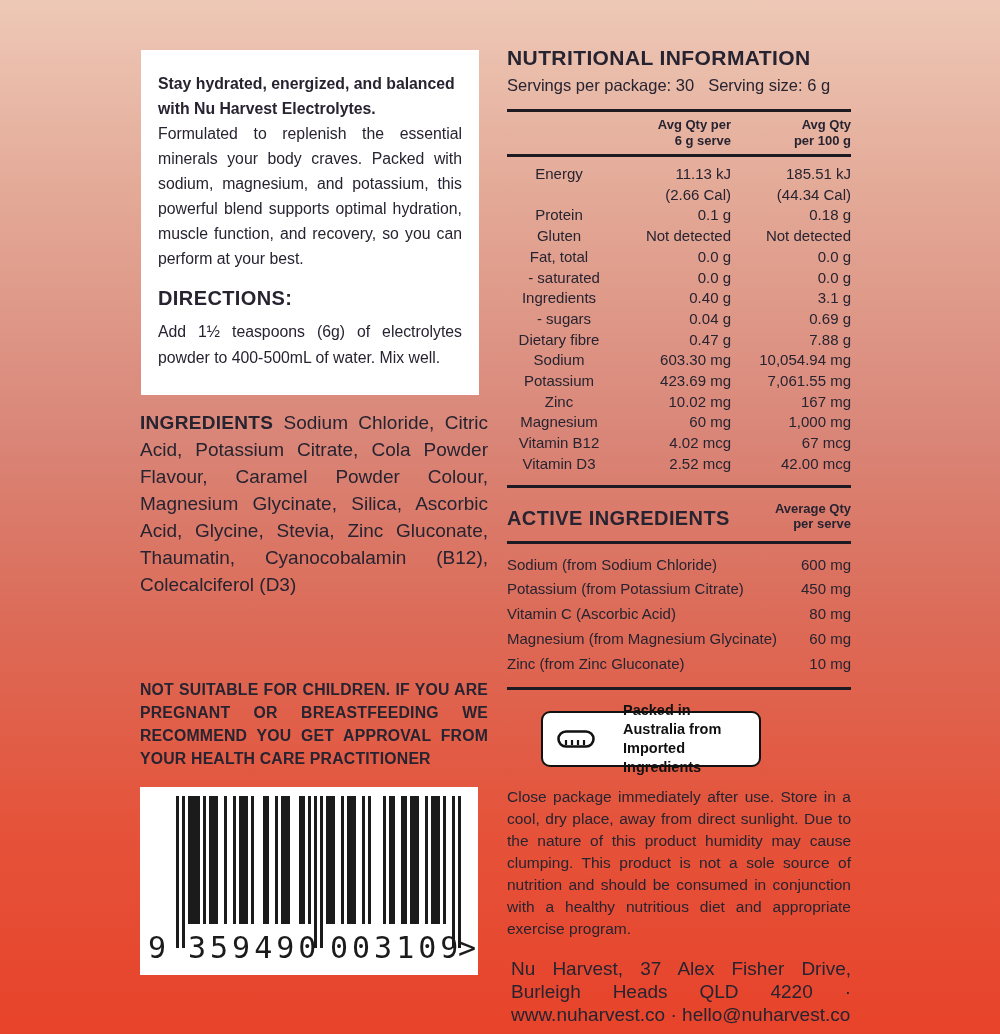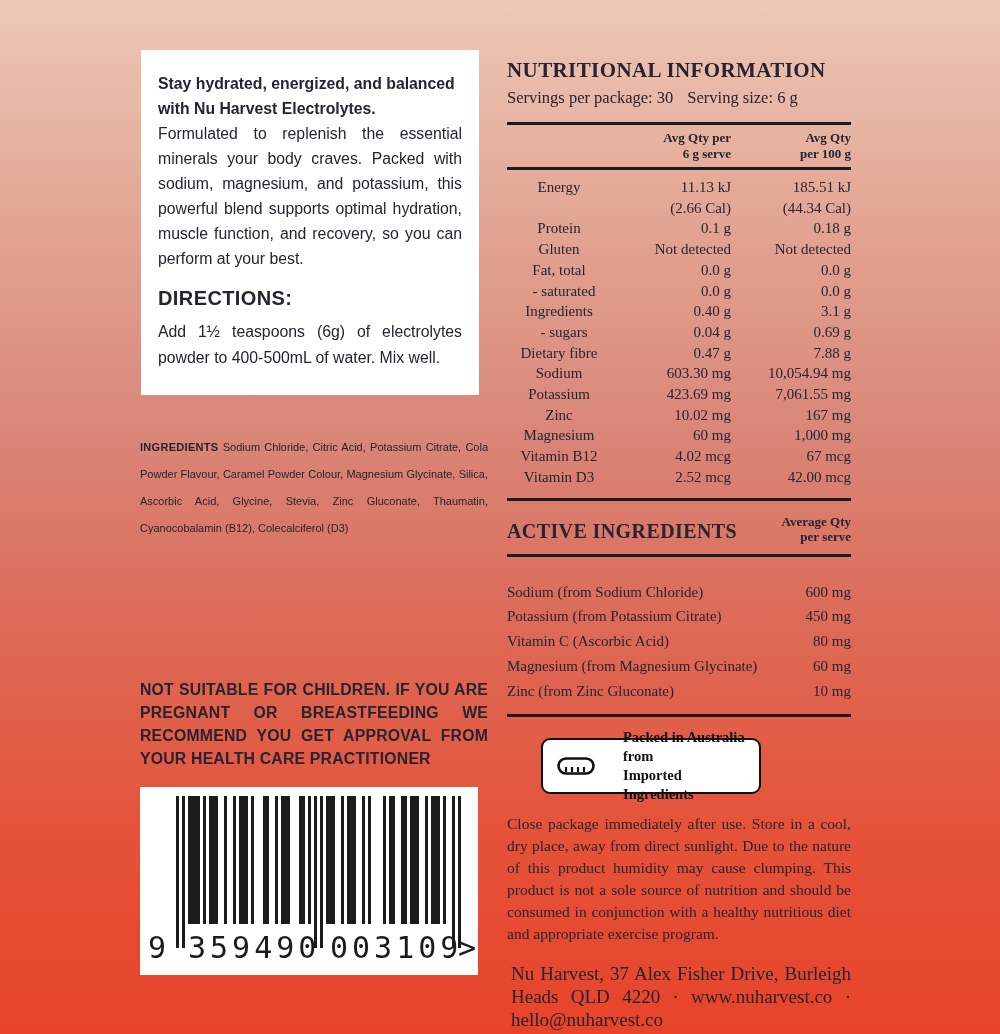--- a/index.html
+++ b/index.html
@@ -9,58 +9,58 @@
 
   
   .info-box{position:absolute;left:141px;top:50px;width:338px;box-sizing:border-box;
     background:#ffffff;padding:21px 17px 24px 17px;}
   .intro-bold{font-weight:bold;font-size:15.8px;line-height:25px;margin:0;}
   .intro-body{font-size:15.8px;line-height:25px;margin:0;text-align:justify;}
   .dir-head{font-weight:bold;font-size:20px;letter-spacing:.4px;margin:16px 0 9px 0;}
   .dir-body{font-size:15.8px;line-height:26px;margin:0;text-align:justify;}
 
   .lpar{position:absolute;left:140px;width:348px;margin:0;}
-  .ingredients{top:409px;font-size:11px;line-height:27px;text-align:justify;margin-top:25px;}
+  .ingredients{top:409px;font-size:19px;line-height:27px;text-align:justify;}
   .ingredients b{font-weight:bold;letter-spacing:.3px;}
   .facility{top:578px;font-weight:bold;font-size:17.5px;line-height:31px;letter-spacing:.3px;text-align:justify;}
   .children{top:678px;font-weight:bold;font-size:15.8px;line-height:23px;letter-spacing:.2px;text-align:justify;}
 
   
   .barcode-box{position:absolute;left:140px;top:787px;width:338px;height:188px;background:#ffffff;}
   .bc-bars{position:absolute;left:36px;top:9px;display:flex;align-items:flex-start;}
   .bc-mod{width:3px;height:128px;}
   .bc-bar{background:#1b1b1b;}
   .bc-guard.bc-bar{height:152px;}
   .bc-human{position:absolute;left:0;right:0;bottom:10px;height:34px;font-family:"DejaVu Sans Mono",monospace;
     font-size:30px;color:#1b1b1b;}
   .bc-human span{position:absolute;bottom:0;}
   .bc-p{left:8px;}
   .bc-g1{left:48px;width:130px;text-align:center;letter-spacing:4px;}
   .bc-g2{left:190px;width:130px;text-align:center;letter-spacing:4px;}
   .bc-s{right:2px;}
 
   
-  .right-col{position:absolute;left:507px;top:12px;width:344px;font-family:Liberation Serif, serif;}
+  .right-col{position:absolute;left:507px;top:0;width:344px;}
   .n-title{font-size:21px;font-weight:bold;letter-spacing:.4px;margin:46px 0 4px 0;}
   .servings{font-size:16.5px;line-height:22px;margin-bottom:13px;}
   .servings .sv1{margin-right:14px;}
   .ntable{border-top:3px solid #1d1a22;}
   .nhead{display:grid;grid-template-columns:224px 120px;border-bottom:3px solid #1d1a22;padding:5px 0 6px 0;}
   .nh{font-size:13px;font-weight:bold;line-height:15.5px;text-align:right;}
   .nbody{padding:7px 0 10px 0;border-bottom:3px solid #1d1a22;}
   .nrow{display:grid;grid-template-columns:104px 120px 120px;font-size:15px;line-height:20.7px;}
   .nlab{text-align:center;white-space:nowrap;}
   .nlab.indent{padding-left:10px;}
   .nv{text-align:right;white-space:nowrap;}
 
   .active-head{display:flex;justify-content:space-between;align-items:flex-start;
     padding:13px 0 9px 0;border-bottom:3px solid #1d1a22;}
   .a-title{font-size:20px;font-weight:bold;letter-spacing:.4px;line-height:24px;margin:0;padding-top:5px;}
   .a-colhead{font-size:13px;font-weight:bold;line-height:15.5px;text-align:right;}
-  .abody{padding:23px 0 10px 0;border-bottom:3px solid #1d1a22;}
+  .abody{padding:9px 0 10px 0;border-bottom:3px solid #1d1a22;}
   .arow{display:grid;grid-template-columns:1fr 72px;font-size:15px;line-height:24.8px;}
   .alab{text-align:left;white-space:nowrap;}
   .av{text-align:right;white-space:nowrap;}
 
   .badge{position:relative;margin:21px 0 0 34px;width:220px;box-sizing:border-box;height:56px;
     background:#ffffff;border:2.5px solid #111111;border-radius:9px;
     display:flex;align-items:center;gap:28px;padding:0 10px 0 14px;}
   .badge-text{font-size:14.5px;font-weight:bold;line-height:19px;color:#111111;}
   .ruler-icon{flex:0 0 auto;display:block;}
 

